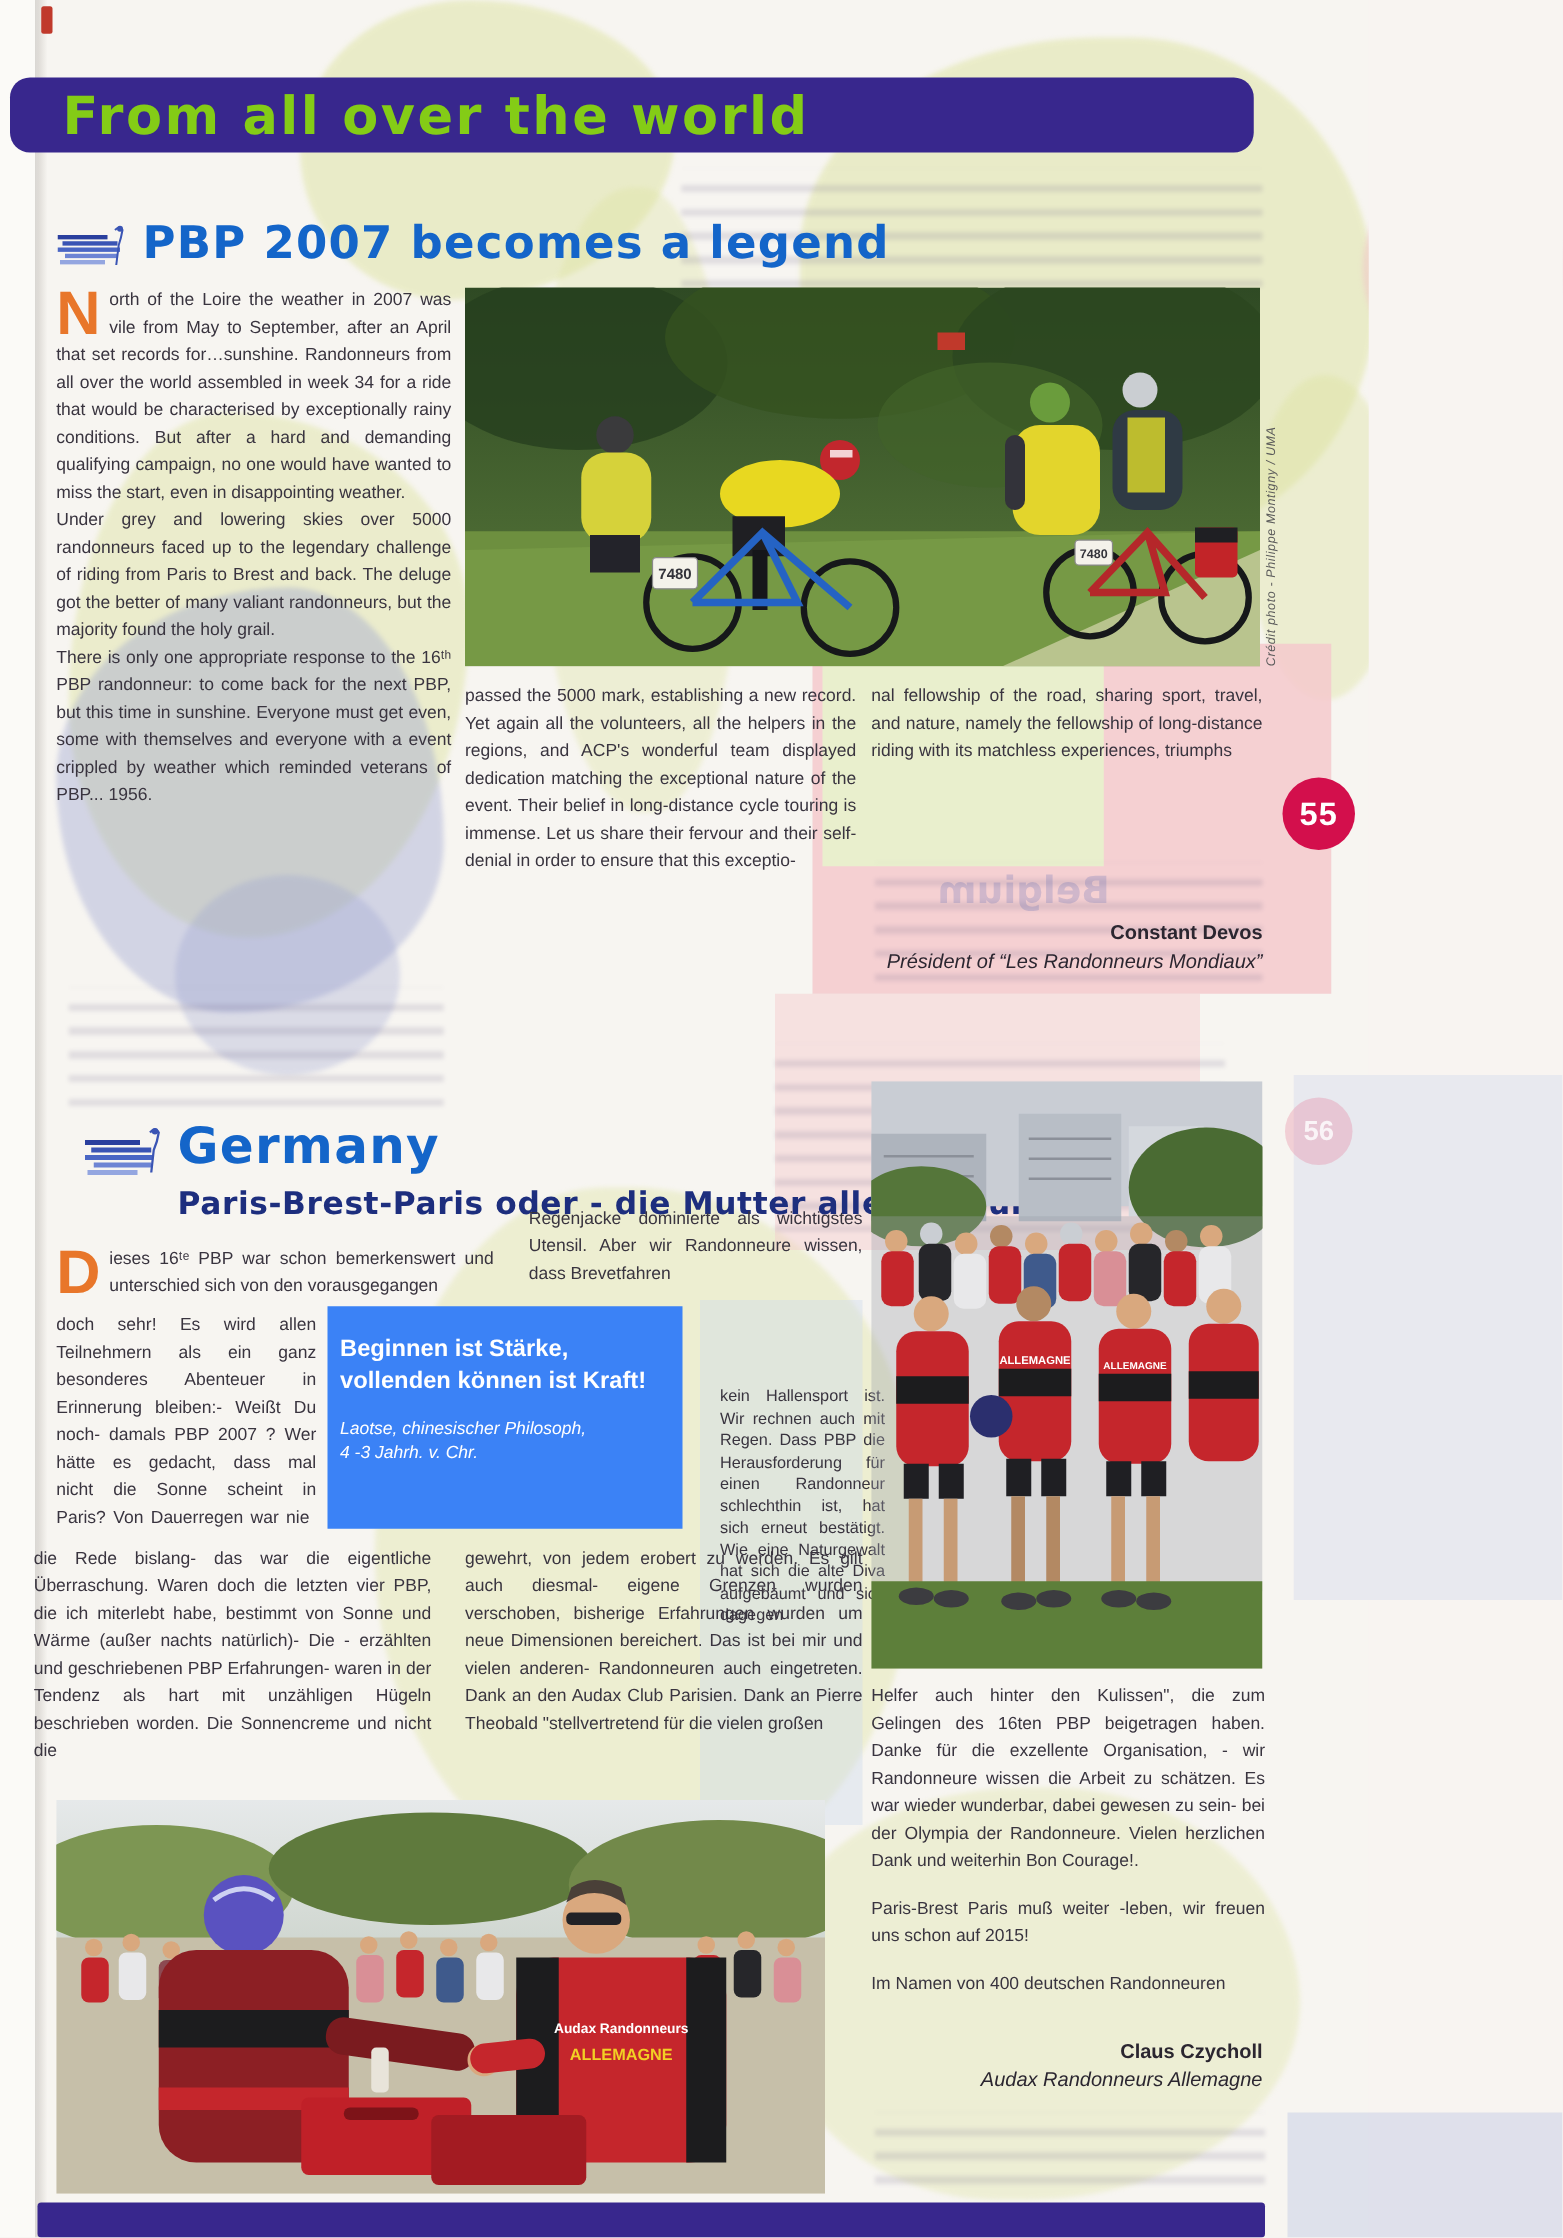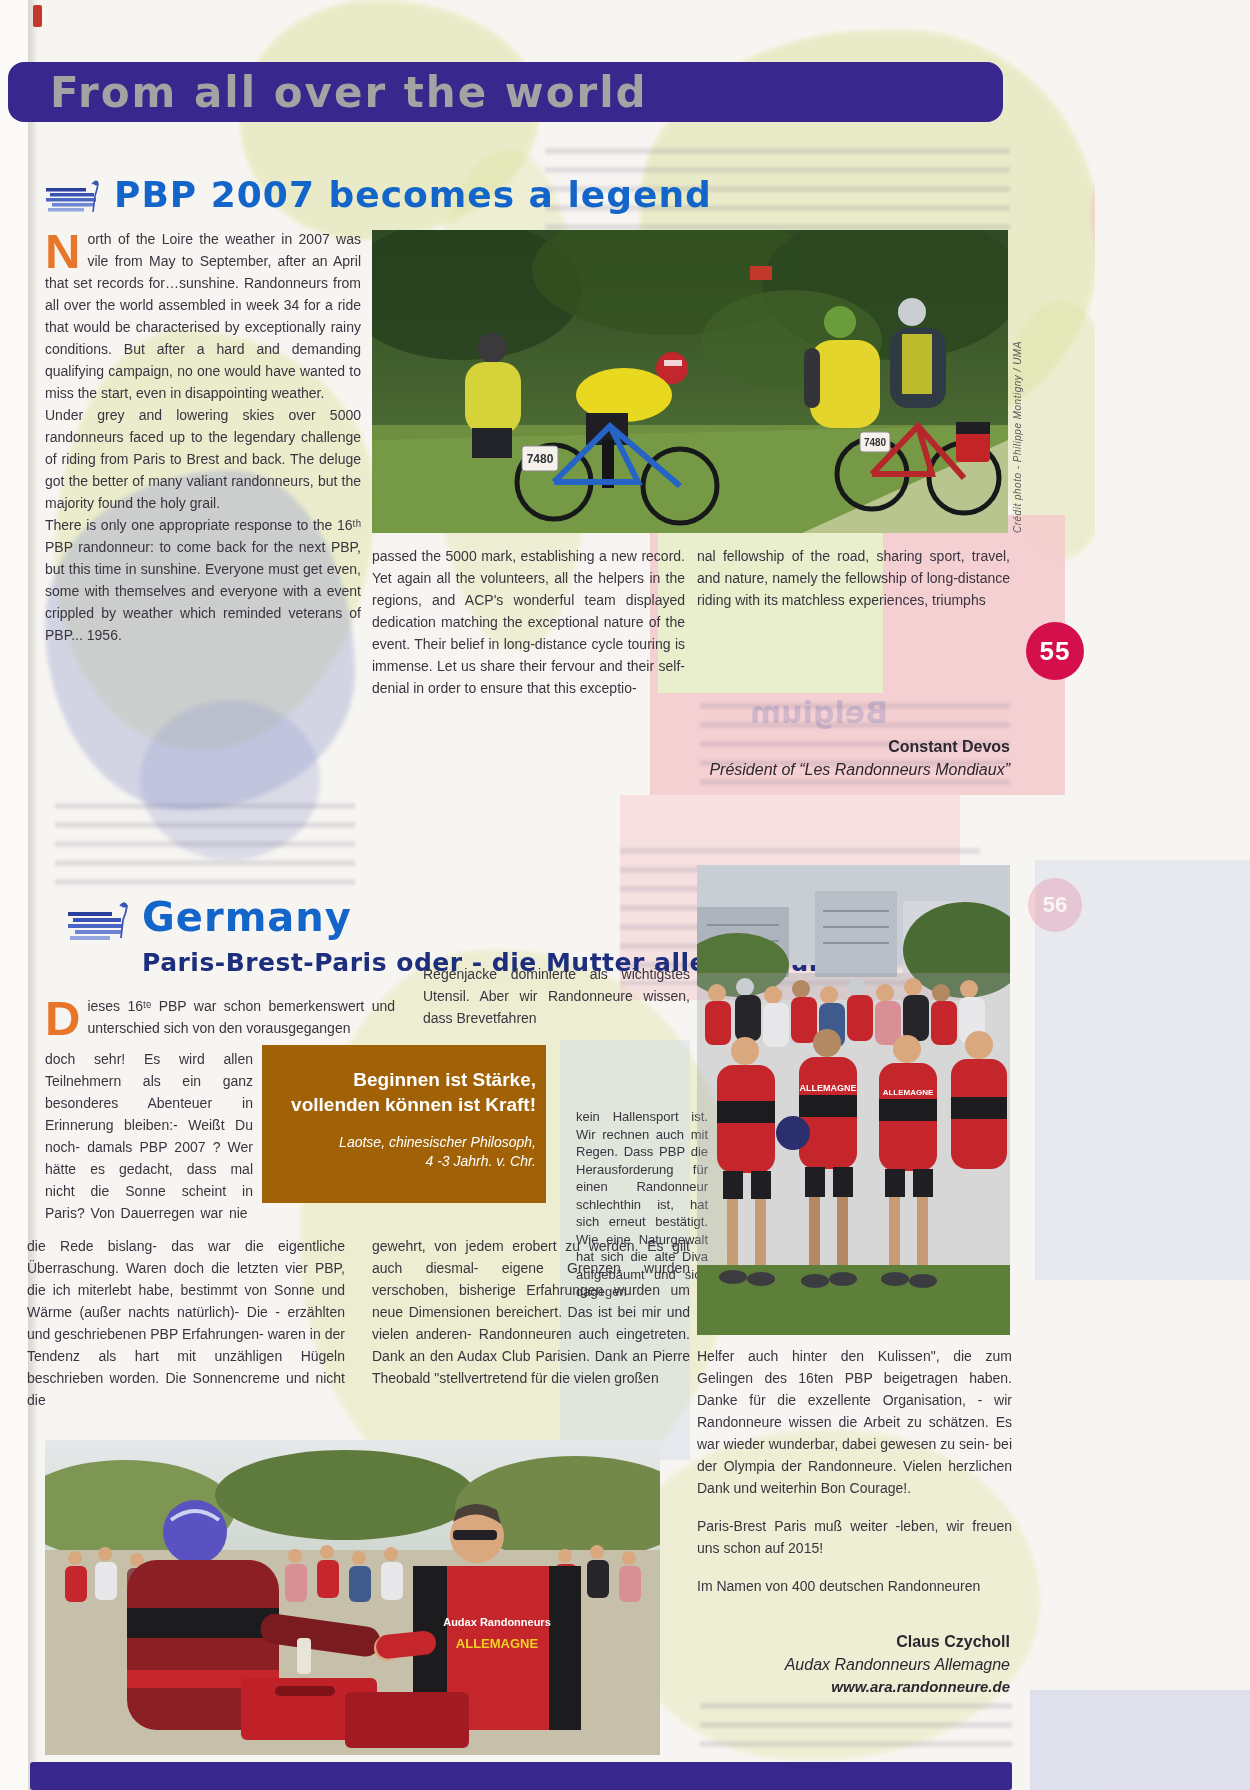--- a/index.html
+++ b/index.html
@@ -26,38 +26,38 @@
   .ghost-lines{z-index:3;opacity:.16;filter:blur(1.6px);
     background:repeating-linear-gradient(180deg,transparent 0 13px,#6d6488 13px 19px);}
   .ghost-word{z-index:3;color:rgba(58,87,176,.20);font-weight:bold;transform:scaleX(-1);
     font-family:"DejaVu Sans",sans-serif;}
   .ghost-badge{z-index:3;background:rgba(228,120,150,.30);border-radius:50%;
     display:flex;align-items:center;justify-content:center;color:rgba(255,255,255,.8);
     font-weight:bold;font-size:22px;}
   
   .banner{left:8px;top:62px;width:995px;height:60px;background:#38278d;border-radius:16px;
     z-index:5;display:flex;align-items:center;padding-left:42px;box-sizing:border-box;}
-  .banner-text{color:#a3a3a3;font-family:"DejaVu Sans",sans-serif;font-weight:bold;
+  .banner-text{color:#84cc16;font-family:"DejaVu Sans",sans-serif;font-weight:bold;
     font-size:42px;letter-spacing:2px;}
   .bottom-bar{left:30px;top:1762px;width:982px;height:28px;background:#38278d;z-index:5;border-radius:3px;}
   
   .section-title{font-family:"DejaVu Sans",sans-serif;font-weight:bold;color:#1465c9;z-index:5;}
   .pbp-title{left:114px;top:174px;font-size:36px;letter-spacing:1px;}
   .de-title{left:142px;top:894px;font-size:40px;letter-spacing:1px;}
   .de-subtitle{left:142px;top:948px;font-size:25px;font-weight:bold;color:#1d2e7e;
     font-family:"DejaVu Sans",sans-serif;z-index:5;letter-spacing:.5px;}
   
   .body-text{font-size:14px;line-height:22px;color:#39343f;text-align:justify;z-index:5;}
   .dropcap{float:left;font-size:49px;line-height:40px;font-weight:bold;color:#e8762a;
     margin:3px 7px 0 0;}
   .narrow{word-spacing:2px;}
   .tiny{font-size:13px;line-height:17.5px;}
   
-  .quote-box{left:262px;top:1045px;width:284px;height:158px;background:#a16207;z-index:5;
-    box-sizing:border-box;padding:22px 10px 0 10px;text-align:right;color:#fff;}
+  .quote-box{left:262px;top:1045px;width:284px;height:178px;background:#3b82f6;z-index:5;
+    box-sizing:border-box;padding:22px 10px 0 10px;text-align:left;color:#fff;}
   .quote-main{font-size:19px;line-height:25px;font-weight:bold;}
   .quote-attr{font-size:14px;line-height:19px;font-style:italic;margin-top:16px;}
   
   .sig{z-index:5;text-align:right;color:#2b2630;}
   .sig-name{font-size:16px;font-weight:bold;line-height:24px;}
   .sig-role{font-size:16px;font-style:italic;line-height:22px;}
   .sig-url{font-size:15px;font-style:italic;font-weight:bold;line-height:22px;}
   
   .badge{left:1026px;top:622px;width:58px;height:58px;background:#d30f4c;border-radius:50%;
     z-index:6;display:flex;align-items:center;justify-content:center;color:#fff;
@@ -303,21 +303,20 @@
   </g>
 </svg>
 
 <div class="abs body-text" style="left:697px;top:1345px;width:315px;">Helfer auch hinter den Kulissen", die zum Gelingen des 16ten PBP beigetragen haben. Danke für die exzellente Organisation, - wir Randonneure wissen die Arbeit zu schätzen. Es war wieder wunderbar, dabei gewesen zu sein- bei der Olympia der Randonneure. Vielen herzlichen Dank und weiterhin Bon Courage!.</div>
 <div class="abs body-text" style="left:697px;top:1515px;width:315px;">Paris-Brest Paris muß weiter -leben, wir freuen uns schon auf 2015!</div>
 <div class="abs body-text" style="left:697px;top:1575px;width:315px;">Im Namen von 400 deutschen Randonneuren</div>
 
 <div class="abs sig" style="left:560px;top:1630px;width:450px;">
   <div class="sig-name">Claus Czycholl</div>
   <div class="sig-role">Audax Randonneurs Allemagne</div>
-  <div class="sig-url">www.ara.randonneure.de</div>
 </div>
 
 <svg class="abs photo" style="left:45px;top:1440px;" width="615" height="315" viewBox="0 0 615 315">
   <defs>
     <linearGradient id="sky2" x1="0" y1="0" x2="0" y2="1">
       <stop offset="0" stop-color="#e6e9ea"></stop>
         <stop offset="1" stop-color="#cfd6cf"></stop>
     </linearGradient>
   </defs>
   <rect width="615" height="120" fill="url(#sky2)"></rect>

